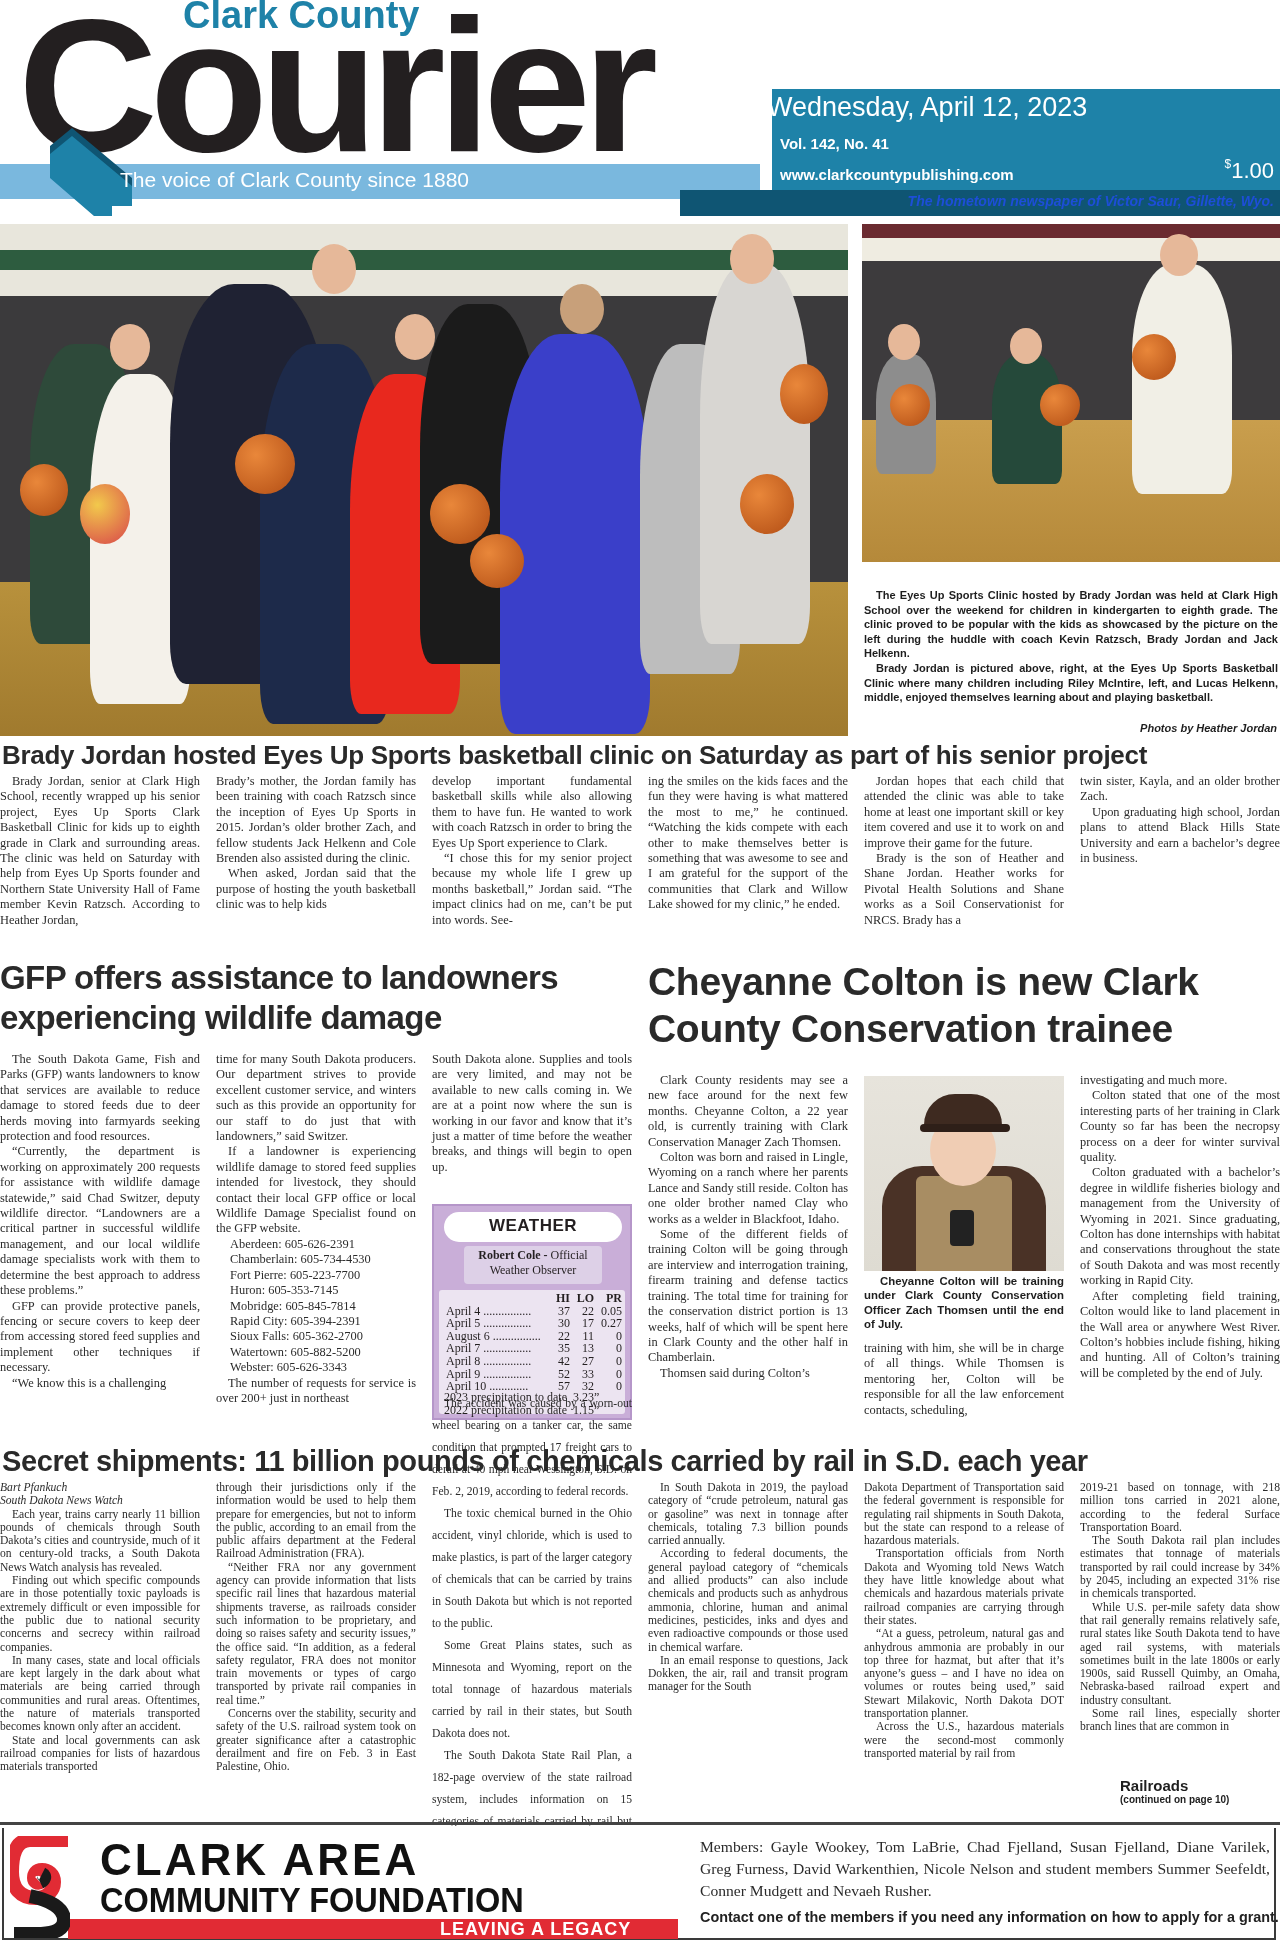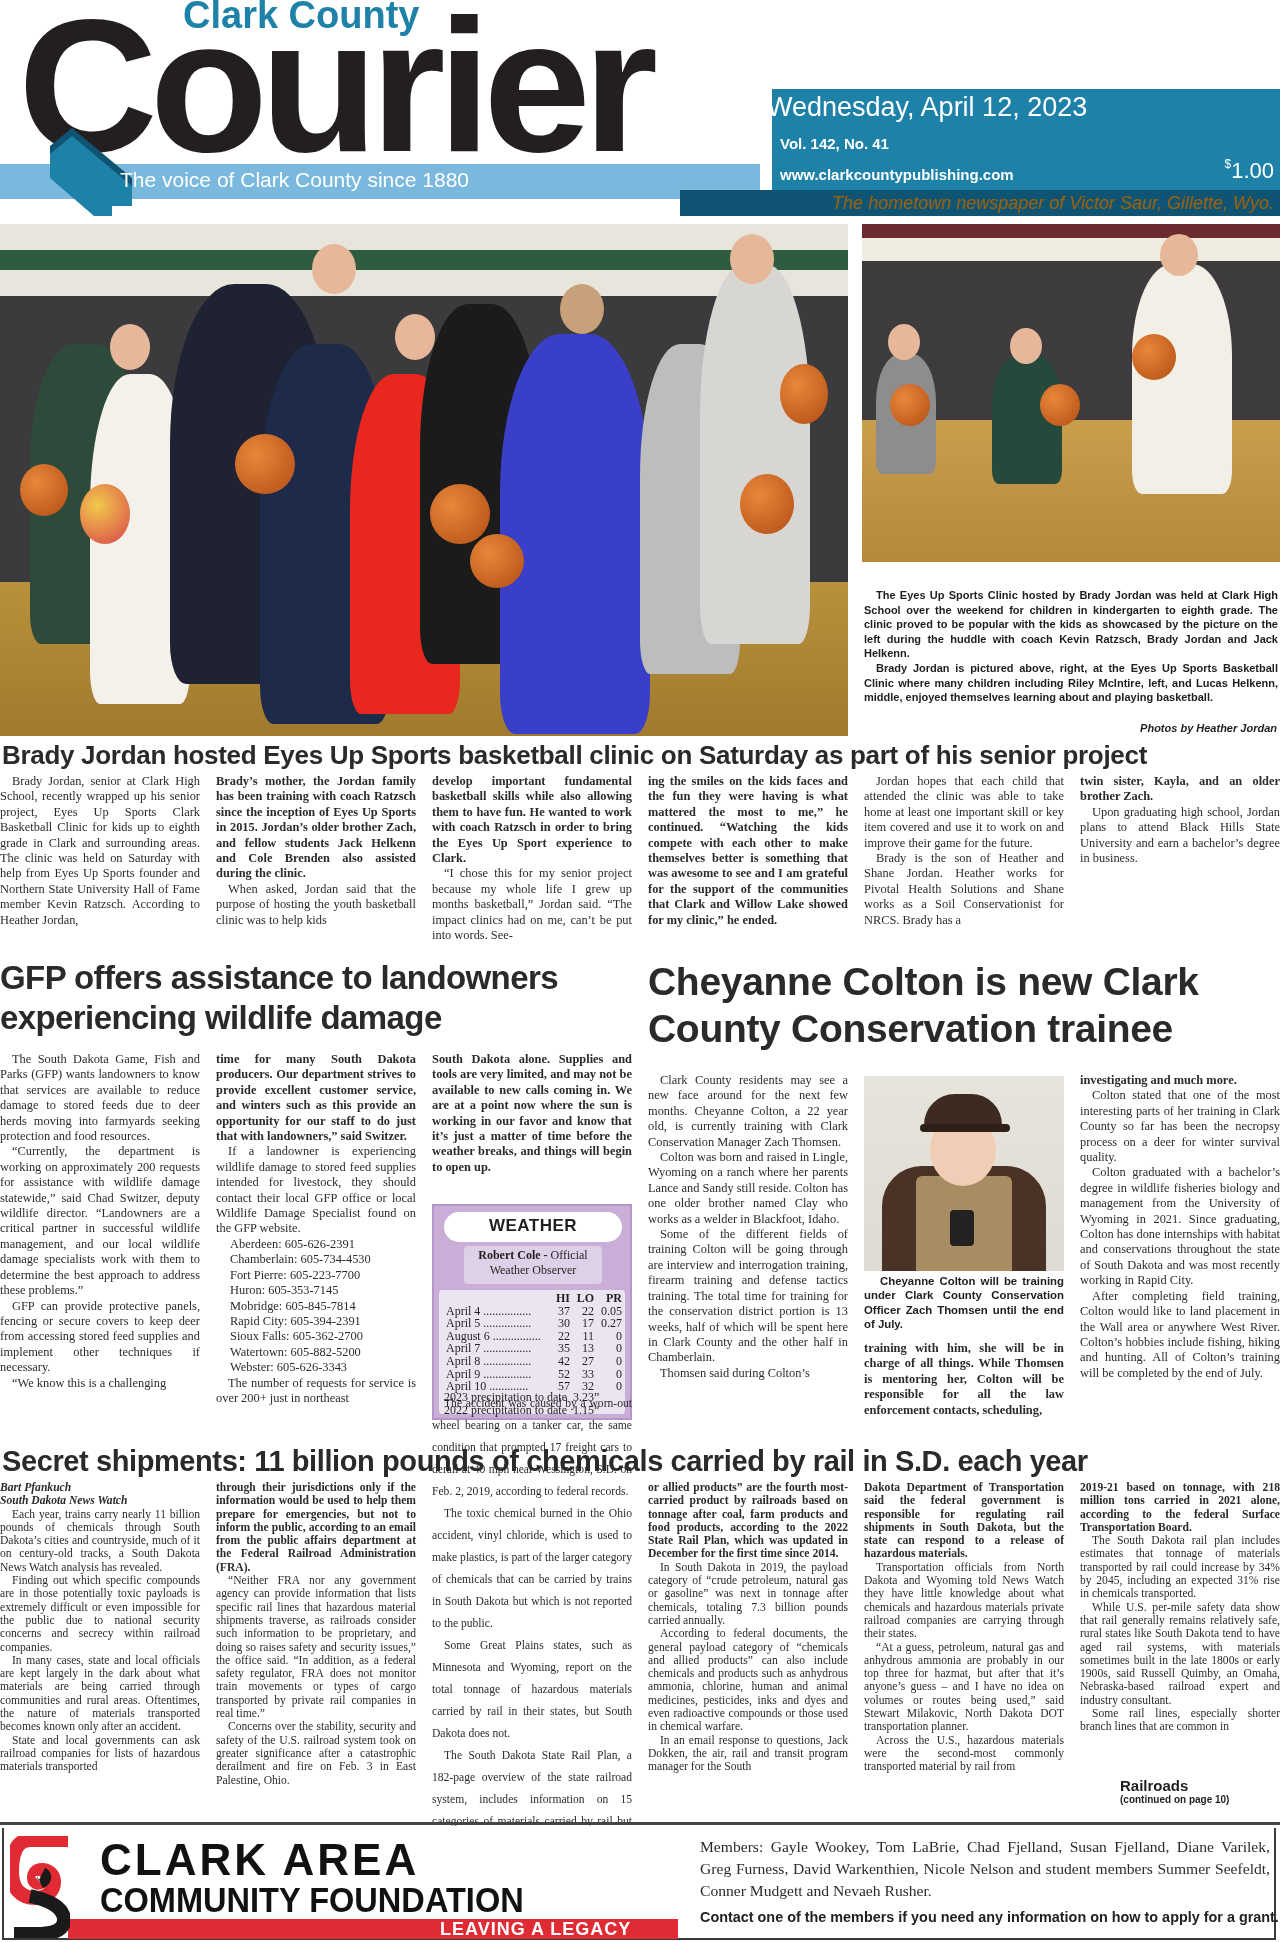--- a/index.html
+++ b/index.html
@@ -14,21 +14,21 @@
   .mh-tagline { position: absolute; left: 120px; top: 168px; font-family: "Liberation Sans", sans-serif; font-size: 21px; color: #ffffff; }
   .mh-state { position: absolute; left: 42px; top: 128px; width: 0; height: 0; }
   .mh-state svg { position: absolute; left: 0; top: 0; }
   .mh-datebox { position: absolute; left: 772px; top: 89px; width: 508px; height: 101px; background: #1e82a8; }
   .mh-date { position: absolute; left: 767px; top: 92px; font-family: "Liberation Sans", sans-serif; font-size: 27px; color: #ffffff; }
   .mh-vol { position: absolute; left: 780px; top: 135px; font-family: "Liberation Sans", sans-serif; font-weight: bold; font-size: 15px; color: #ffffff; }
   .mh-url { position: absolute; left: 780px; top: 166px; font-family: "Liberation Sans", sans-serif; font-weight: bold; font-size: 15px; color: #ffffff; }
   .mh-price { position: absolute; right: 6px; top: 157px; font-family: "Liberation Sans", sans-serif; font-size: 22px; color: #ffffff; }
   .mh-price sup { font-size: 12px; vertical-align: 10px; }
   .mh-hometown-band { position: absolute; left: 680px; top: 190px; width: 600px; height: 26px; background: #0f5573; }
-  .mh-hometown { position: absolute; right: 6px; top: 193px; font-family: "Liberation Sans", sans-serif; font-weight: normal; font-style: italic; font-size: 18px; color: #a16207; }
+  .mh-hometown { position: absolute; right: 6px; top: 193px; font-family: "Liberation Sans", sans-serif; font-weight: bold; font-style: italic; font-size: 14px; color: #1d4ed8; }
 
   
   .photo { position: absolute; overflow: hidden; }
   .photo-huddle { left: 0; top: 224px; width: 848px; height: 512px; background: linear-gradient(180deg, #e8e6dc 0%, #e8e6dc 5%, #2d5c3f 5%, #2d5c3f 9%, #e8e6dc 9%, #e8e6dc 14%, #3b3a3c 14%, #3b3a3c 70%, #b8913c 70%, #a07a2e 100%); }
   .photo-drill { left: 862px; top: 224px; width: 418px; height: 338px; background: linear-gradient(180deg, #6b2b30 0%, #6b2b30 4%, #efece1 4%, #efece1 11%, #3d3b3d 11%, #3d3b3d 58%, #c99e4d 58%, #b5893a 100%); }
   .fig { position: absolute; border-radius: 40% 40% 10% 10%; }
   .ball { position: absolute; border-radius: 50%; background: radial-gradient(circle at 35% 35%, #e9873a, #b24d14); }
   .head { position: absolute; border-radius: 50%; background: #e6b899; }
 
   .caption-main { position: absolute; left: 864px; top: 588px; width: 414px; font-family: "Liberation Sans", sans-serif; font-weight: bold; font-size: 11px; line-height: 14.6px; text-align: justify; color: #1e1e1e; }
@@ -38,21 +38,21 @@
   
   .hl { position: absolute; font-family: "Liberation Sans", sans-serif; font-weight: bold; color: #2a2a2a; white-space: nowrap; }
   .hl-brady { left: 2px; top: 740px; font-size: 26px; letter-spacing: -0.3px; }
   .hl-gfp { left: 0; top: 958px; font-size: 33px; line-height: 40px; letter-spacing: -0.6px; }
   .hl-colton { left: 648px; top: 958px; font-size: 39px; line-height: 47px; letter-spacing: -0.3px; }
   .hl-rail { left: 2px: top: 1445px; left: 2px; top: 1445px; font-size: 29px; letter-spacing: -0.4px; }
 
   
   .col { position: absolute; font-size: 12.4px; line-height: 15.4px; text-align: justify; color: #2b2b2b; hyphens: manual; }
   .col p { text-indent: 12px; }
-  .col p.noindent { text-indent: 0; font-weight: bold; }
+  .col p.noindent { text-indent: 0; }
   .col .ital { font-style: italic; }
   .col .list { text-indent: 0; padding-left: 14px; text-align: left; }
 
   
   .weather { position: absolute; left: 432px; top: 1204px; width: 200px; height: 216px; background: #c9aed8; border: 2px solid #b596c9; }
   .w-title-pill { position: absolute; left: 10px; top: 6px; width: 178px; height: 30px; background: #ffffff; border-radius: 15px; }
   .w-title { position: absolute; left: 0; width: 100%; top: 4px; text-align: center; font-family: "Liberation Sans", sans-serif; font-weight: bold; font-size: 17px; color: #231f20; letter-spacing: 0.5px; }
   .w-observer { position: absolute; left: 30px; top: 40px; width: 138px; height: 38px; background: #ddd0e7; border-radius: 4px; text-align: center; font-size: 12px; line-height: 15px; color: #231f20; padding-top: 2px; }
   .w-observer b { font-weight: bold; }
   .w-table-bg { position: absolute; left: 5px; top: 84px; width: 186px; height: 124px; background: #ece4f1; border-radius: 3px; }
@@ -324,21 +324,20 @@
   <p>Concerns over the stability, security and safety of the U.S. railroad system took on greater significance after a catastrophic derailment and fire on Feb. 3 in East Palestine, Ohio.</p>
 </div>
 <div class="col" style="left:432px;top:1393px;width:200px;font-size:11.6px;line-height:22px;">
   <p>The accident was caused by a worn-out wheel bearing on a tanker car, the same condition that prompted 17 freight cars to derail at 40 mph near Wessington, S.D. on Feb. 2, 2019, according to federal records.</p>
   <p>The toxic chemical burned in the Ohio accident, vinyl chloride, which is used to make plastics, is part of the larger category of chemicals that can be carried by trains in South Dakota but which is not reported to the public.</p>
   <p>Some Great Plains states, such as Minnesota and Wyoming, report on the total tonnage of hazardous materials carried by rail in their states, but South Dakota does not.</p>
   <p>The South Dakota State Rail Plan, a 182-page overview of the state railroad system, includes information on 15 categories of materials carried by rail but not on hazardous materials.</p>
   <p>In South Dakota, “chemicals</p>
 </div>
 <div class="col" style="left:648px;top:1481px;width:200px;font-size:11.6px;line-height:13.3px;">
-  <p class="noindent">or allied products” are the fourth most-carried product by railroads based on tonnage after coal, farm products and food products, according to the 2022 State Rail Plan, which was updated in December for the first time since 2014.</p>
   <p>In South Dakota in 2019, the payload category of “crude petroleum, natural gas or gasoline” was next in tonnage after chemicals, totaling 7.3 billion pounds carried annually.</p>
   <p>According to federal documents, the general payload category of “chemicals and allied products” can also include chemicals and products such as anhydrous ammonia, chlorine, human and animal medicines, pesticides, inks and dyes and even radioactive compounds or those used in chemical warfare.</p>
   <p>In an email response to questions, Jack Dokken, the air, rail and transit program manager for the South</p>
 </div>
 <div class="col" style="left:864px;top:1481px;width:200px;font-size:11.6px;line-height:13.3px;">
   <p class="noindent">Dakota Department of Transportation said the federal government is responsible for regulating rail shipments in South Dakota, but the state can respond to a release of hazardous materials.</p>
   <p>Transportation officials from North Dakota and Wyoming told News Watch they have little knowledge about what chemicals and hazardous materials private railroad companies are carrying through their states.</p>
   <p>“At a guess, petroleum, natural gas and anhydrous ammonia are probably in our top three for hazmat, but after that it’s anyone’s guess – and I have no idea on volumes or routes being used,” said Stewart Milakovic, North Dakota DOT transportation planner.</p>
   <p>Across the U.S., hazardous materials were the second-most commonly transported material by rail from</p>
 </div>

